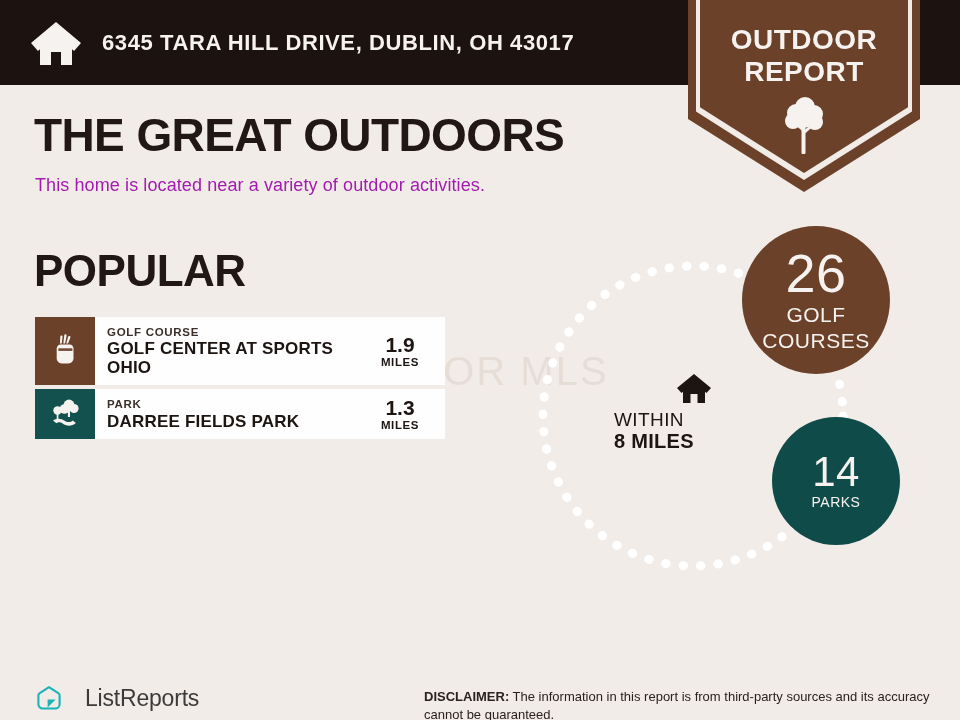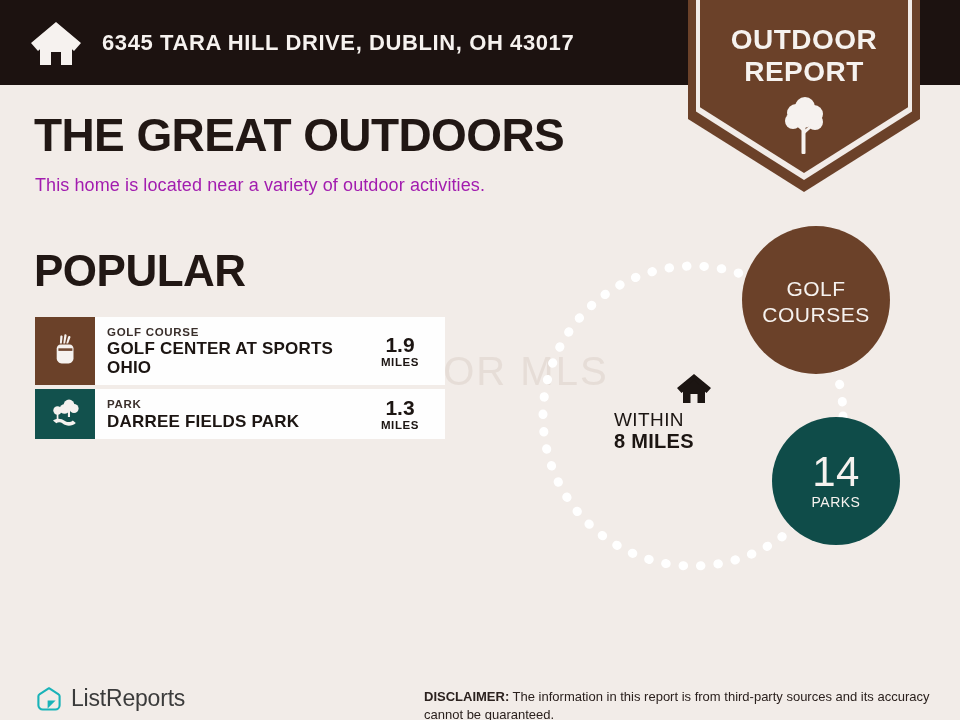--- a/index.html
+++ b/index.html
@@ -123,21 +123,21 @@
   }
   .c-golf{left:742px;top:226px;width:148px;height:148px;background:#6b4129;}
   .c-park{left:772px;top:417px;width:128px;height:128px;background:#0f4c49;}
   .c-golf .cnum{font-size:54px;line-height:0.95;font-weight:400;letter-spacing:0.5px;}
   .c-golf .clab{font-size:21px;line-height:1.05;letter-spacing:0.5px;margin-top:4px;}
   .c-park .cnum{font-size:42px;line-height:0.95;font-weight:400;letter-spacing:0.5px;}
   .c-park .clab{font-size:14px;line-height:1.05;letter-spacing:0.5px;margin-top:3px;}
 
   
   .logo{
-    position:absolute;left:36px;top:685px;display:flex;align-items:flex-end;gap:9px;
+    position:absolute;left:36px;top:685px;display:flex;align-items:flex-start;gap:23px;
   }
   .logo svg{width:26px;height:26px;display:block;}
   .logo-text{font-size:23px;color:#3b3b3b;letter-spacing:-0.2px;}
   .disclaimer{
     position:absolute;left:424px;top:688px;width:520px;
     font-size:13px;color:#2b211e;line-height:1.35;
   }
   .disclaimer b{font-weight:700;}
 </style>
 </head>
@@ -250,20 +250,21 @@
       <svg viewBox="0 0 36 32" aria-hidden="true">
         <path d="M18 2 L35 16 L30.5 21 L18 10.5 L5.5 21 L1 16 Z" fill="#1c1512"></path>
         <path d="M7 17 L18 8 L29 17 L29 31 L21.5 31 L21.5 22 L14.5 22 L14.5 31 L7 31 Z" fill="#1c1512"></path>
       </svg>
     </span>
     <div class="l1">WITHIN</div>
     <div class="l2">8 MILES</div>
   </div>
 
   <div class="circle c-golf">
+    <span class="cnum">26</span>
     <span class="clab">GOLF</span>
     <span class="clab">COURSES</span>
   </div>
 
   <div class="circle c-park">
     <span class="cnum">14</span>
     <span class="clab">PARKS</span>
   </div>
 
   <div class="logo">

